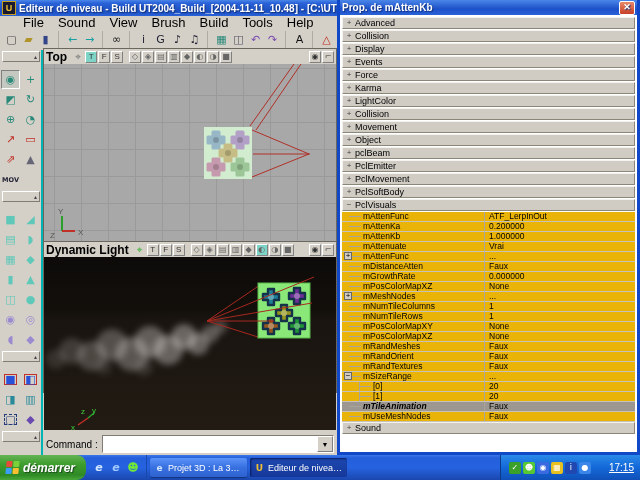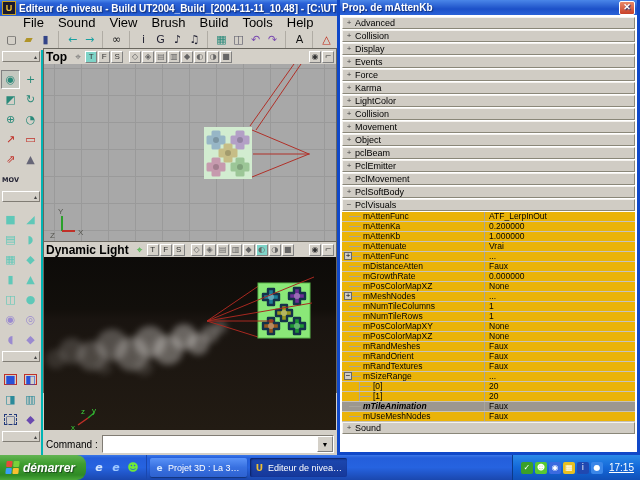--- a/index.html
+++ b/index.html
@@ -115,21 +115,21 @@
     padding:0 4px;box-sizing:border-box;font-size:9px;color:#fff;white-space:nowrap;overflow:hidden;
     background:linear-gradient(180deg,#5a93f8,#3870e0 50%,#2e62d0);box-shadow:0 1px 1px #15357a;cursor:default;}
   .task-btn.active{background:linear-gradient(180deg,#1c48b0,#16389a);box-shadow:inset 1px 1px 2px #0a1f60;}
   .task-icon{width:11px;height:11px;flex:0 0 auto;display:flex;align-items:center;justify-content:center;
     font-size:9px;font-weight:bold;}
   .task-label{overflow:hidden;text-overflow:ellipsis;}
   .tray{margin-left:auto;height:100%;display:flex;align-items:center;gap:2px;padding:0 6px 0 8px;
     background:linear-gradient(180deg,#2a8ae8 0%,#1468d8 50%,#1050b8 100%);border-left:1px solid #0c3a8a;}
   .tray-icon{width:12px;height:12px;border-radius:2px;display:flex;align-items:center;justify-content:center;
     font-size:8px;color:#fff;cursor:default;}
-  .clock{color:#fff;font-size:10px;margin-left:4px;text-decoration:underline;}
+  .clock{color:#fff;font-size:10px;margin-left:16px;text-decoration:underline;}
 </style>
 </head>
 <body>
 
 <div class="screen">
 
   <div class="titlebar">
     <span class="app-icon">U</span>
     <span class="title-text">Editeur de niveau - Build UT2004_Build_[2004-11-11_10.48] - [C:\UT2004\Maps\tu</span>
   </div>

